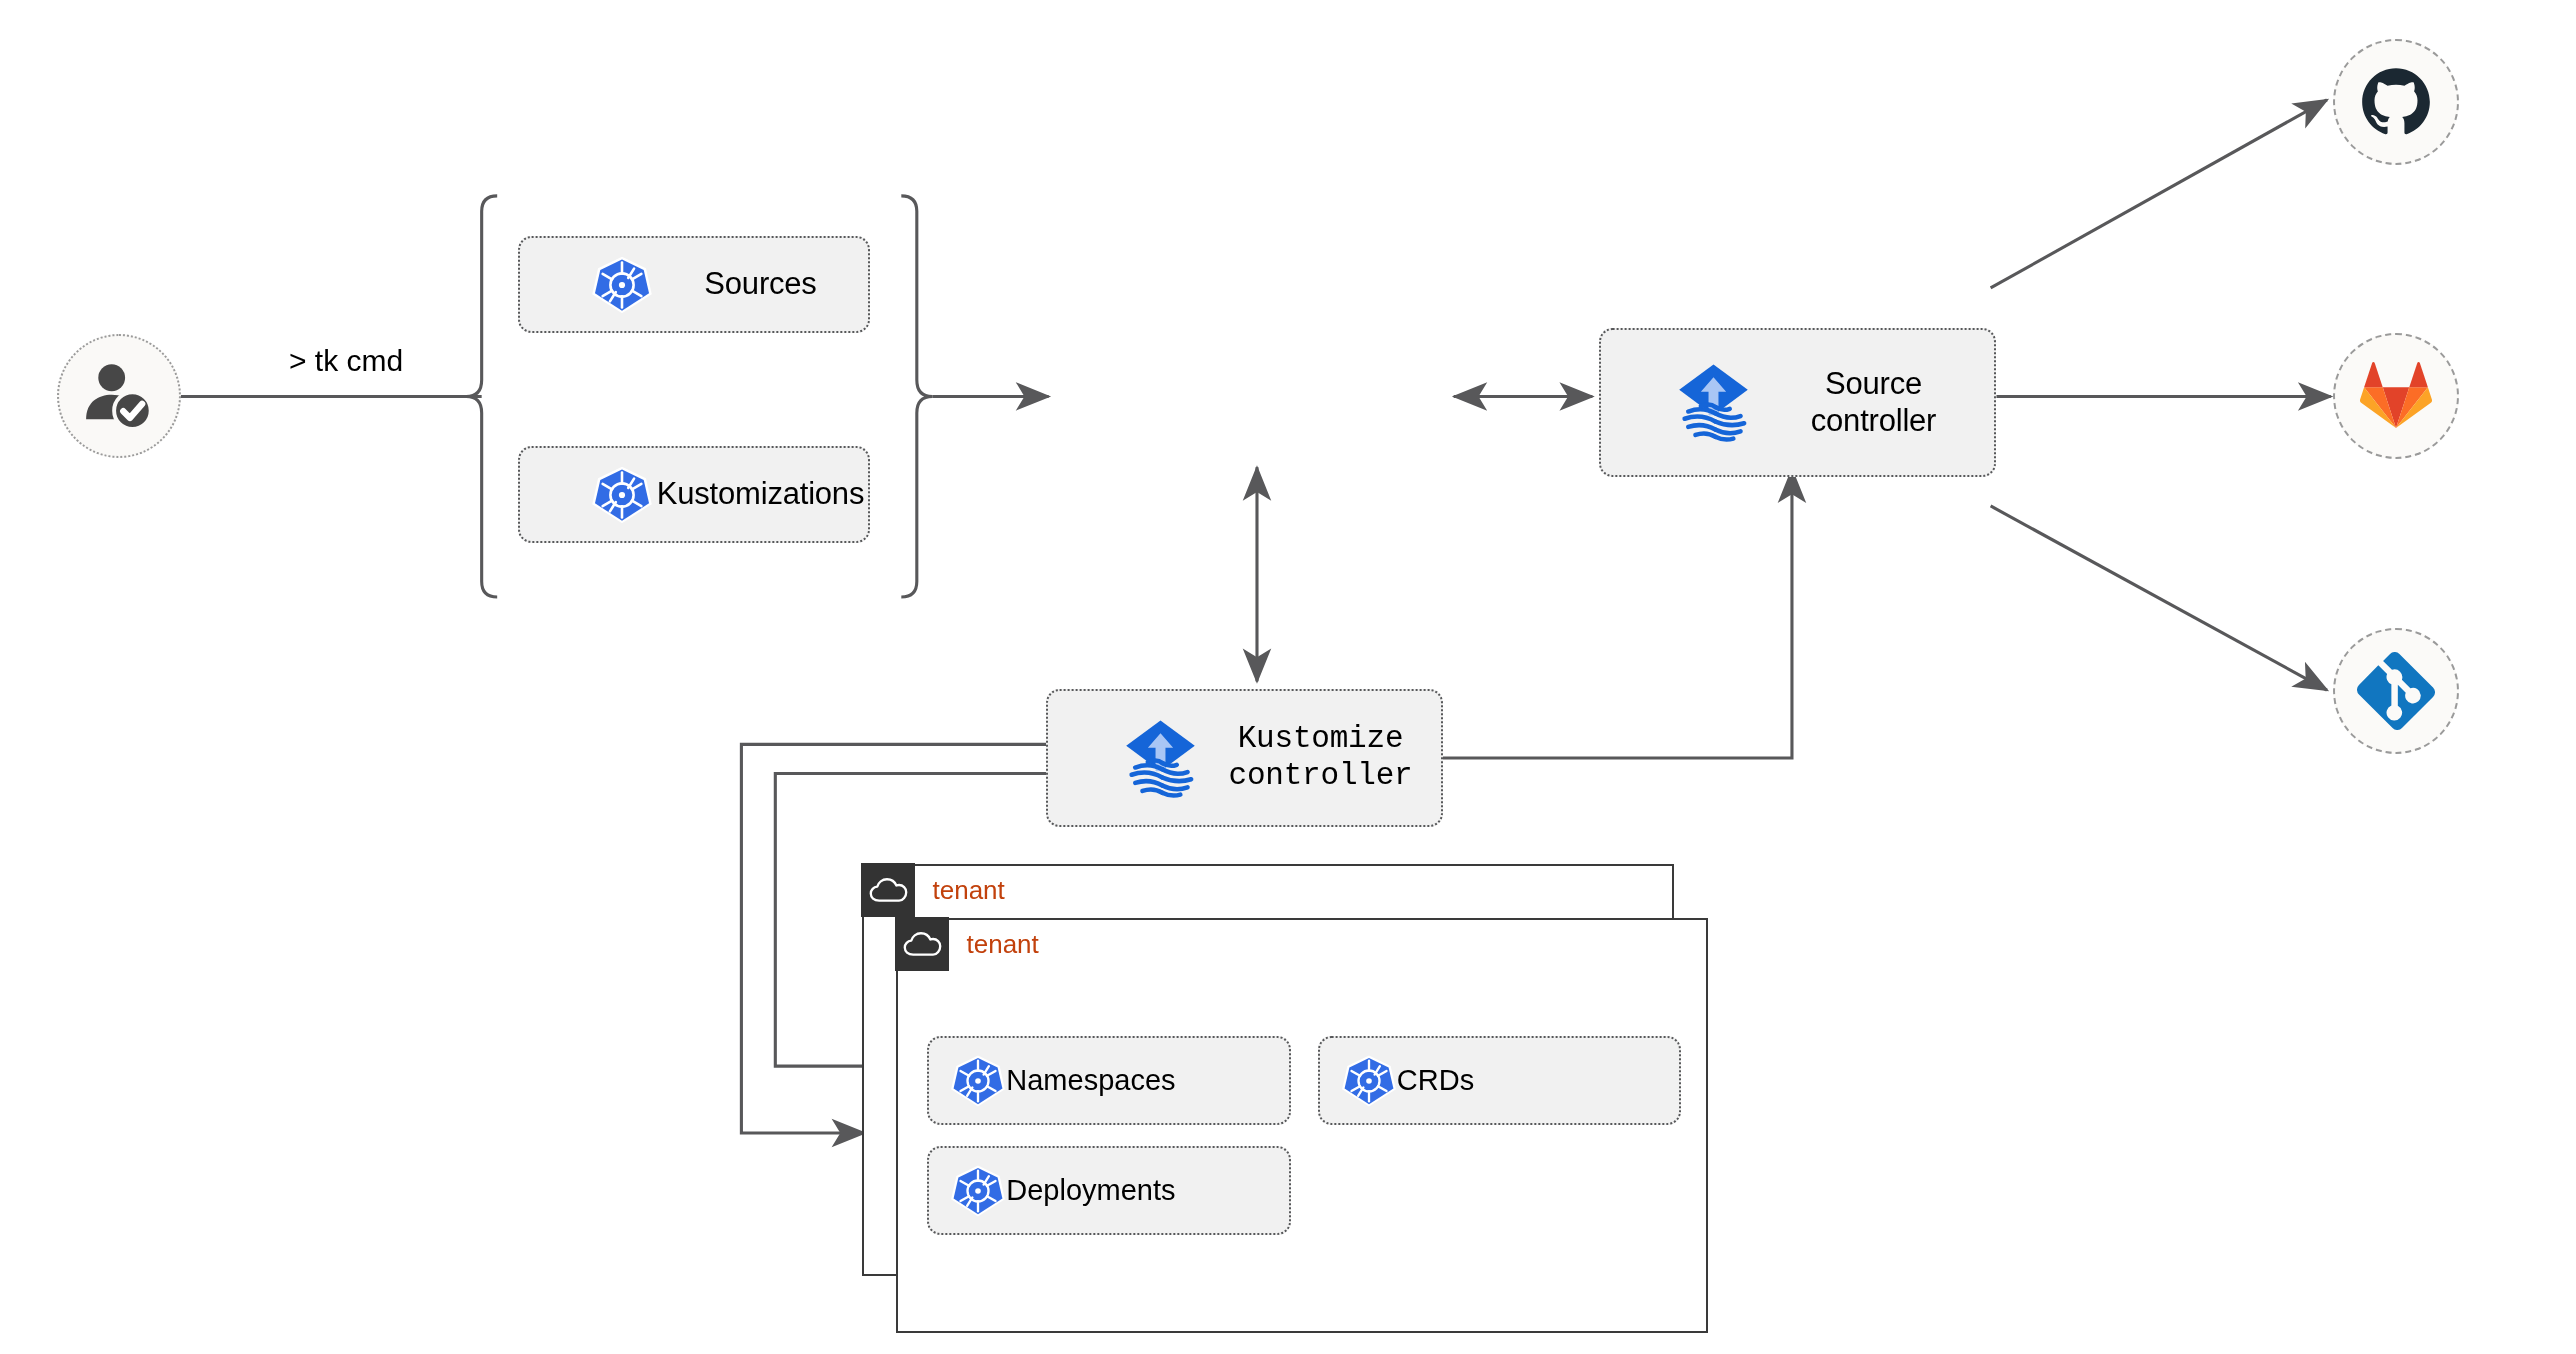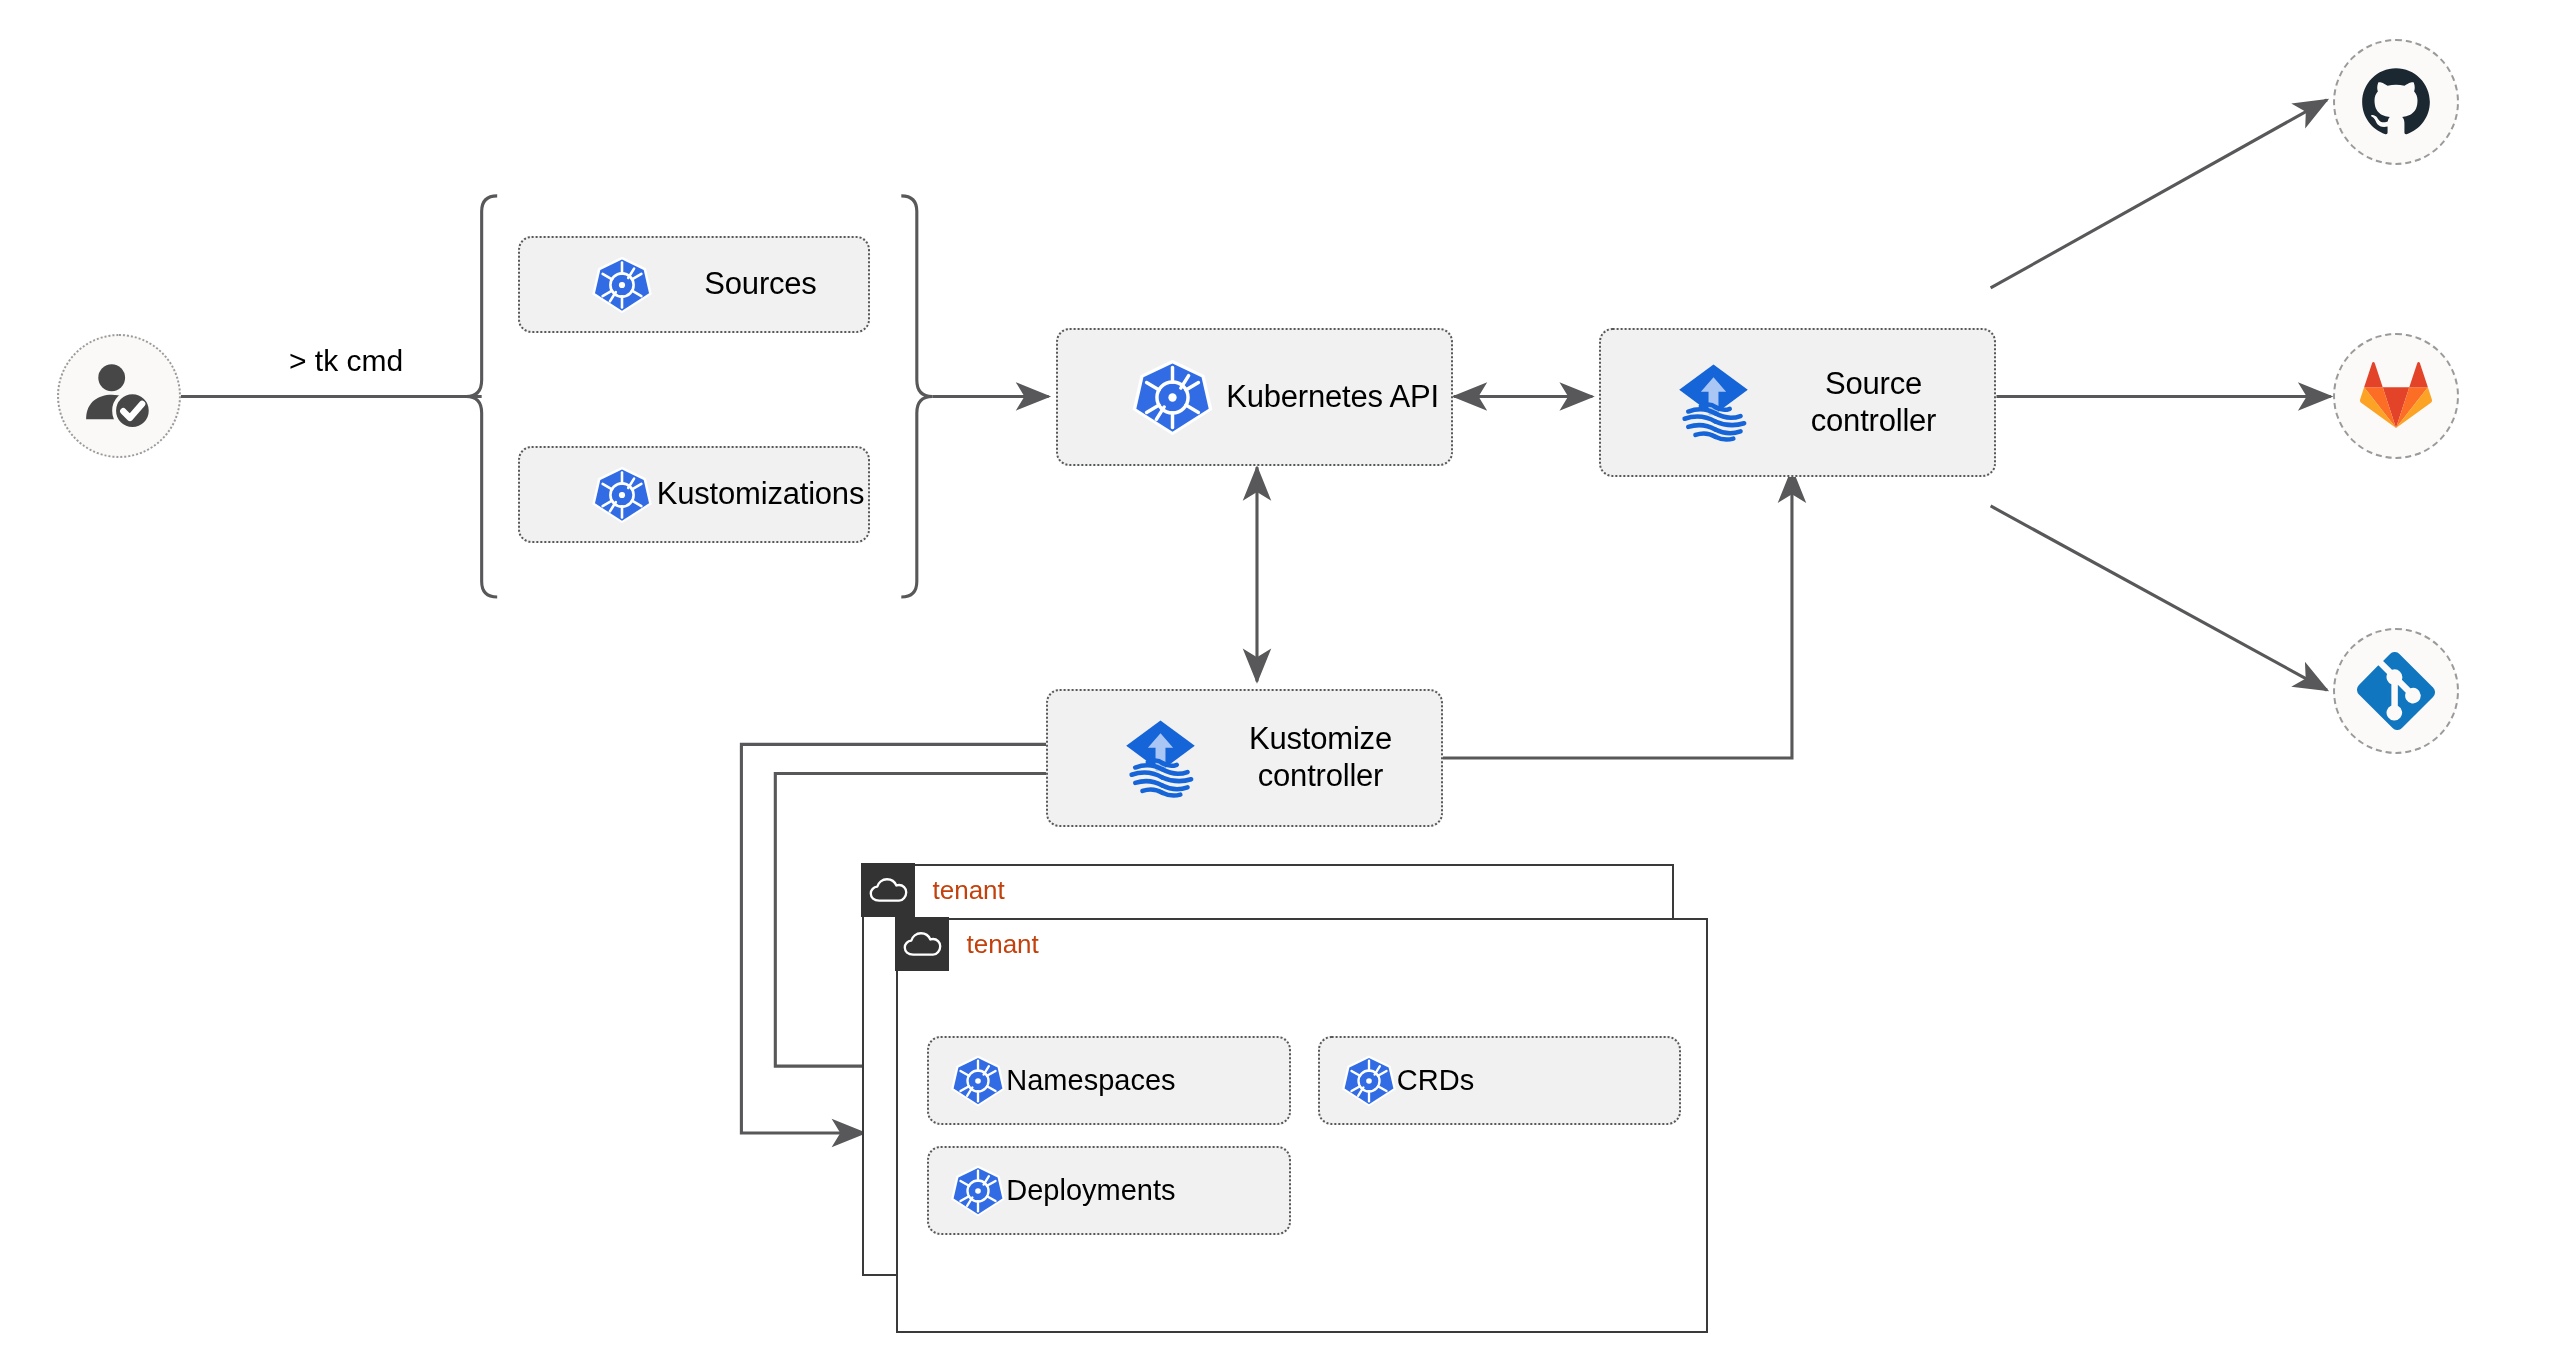--- a/index.html
+++ b/index.html
@@ -231,41 +231,20 @@
             <path d="M47.6 29.4 L58.5 23"></path>
           <path d="M22 55 L28.8 44.2"></path>
             <path d="M43.2 27.8 L50 17"></path>
         </g>
         <circle cx="36" cy="36" r="3.6" fill="#ffffff"></circle>
       </svg>
     </span>
     <span class="lbl">Kustomizations</span>
   </div>
 
-  <div class="node" style="left:1056px; top:328px; width:397px; height:138px;">
-    <span class="ico" style="margin-left:25px;">
-      <svg width="83" height="83" viewBox="0 0 72 72">
-        <path d="M36 3.2 L63.8 16.6 L70.6 46.6 L36 68.8 L1.4 46.6 L8.2 16.6 Z" fill="#ffffff"></path>
-        <path d="M36 6.4 L61.2 18.5 L67.4 45.7 L36 65.8 L4.6 45.7 L10.8 18.5 Z" fill="#326CE5"></path>
-        <g fill="none" stroke="#ffffff" stroke-width="3" stroke-linecap="round">
-          <circle cx="36" cy="36" r="13.5"></circle>
-          <path d="M36 10 L36 22.8"></path>
-            <path d="M36 49.2 L36 62"></path>
-          <path d="M13.5 23 L24.4 29.4"></path>
-            <path d="M47.6 42.6 L58.5 49"></path>
-          <path d="M13.5 49 L24.4 42.6"></path>
-            <path d="M47.6 29.4 L58.5 23"></path>
-          <path d="M22 55 L28.8 44.2"></path>
-            <path d="M43.2 27.8 L50 17"></path>
-        </g>
-        <circle cx="36" cy="36" r="3.6" fill="#ffffff"></circle>
-      </svg>
-    </span>
-    <span class="lbl">Kubernetes API</span>
-  </div>
 
   <div class="node" style="left:1599px; top:328px; width:397px; height:149px;">
     <span class="ico" style="margin-left:25px;">
       <svg width="79" height="83" viewBox="0 0 84 92">
         <path d="M42 4 L80 32 L42 60 L4 32 Z" fill="#1565D8"></path>
         <path d="M42 18 L56 34 L47.5 34 L47.5 60 L36.5 60 L36.5 34 L28 34 Z" fill="#A9C6F5"></path>
         <g stroke="#1565D8" stroke-width="5" stroke-linecap="round" fill="none">
           <path d="M14 56 Q30 50 44 58"></path>
           <path d="M44 58 Q58 66 72 61"></path>
           <path d="M10 64 Q28 58 44 67"></path>
@@ -276,21 +255,21 @@
           <path d="M44 84 Q54 89 64 86"></path>
           <path d="M28 50 Q38 46 44 51"></path>
           <path d="M44 51 Q52 56 60 53"></path>
         </g>
       </svg>
     </span>
     <span class="lbl">Source
 controller</span>
   </div>
 
-  <div class="node" style="left:1046px; top:689px; width:397px; height:138px;">
+  <div class="node" style="left:1046px; top:689px; width:397px; height:138px;font-family:Liberation Mono, monospace;">
     <span class="ico" style="margin-left:25px;">
       <svg width="79" height="83" viewBox="0 0 84 92">
         <path d="M42 4 L80 32 L42 60 L4 32 Z" fill="#1565D8"></path>
         <path d="M42 18 L56 34 L47.5 34 L47.5 60 L36.5 60 L36.5 34 L28 34 Z" fill="#A9C6F5"></path>
         <g stroke="#1565D8" stroke-width="5" stroke-linecap="round" fill="none">
           <path d="M14 56 Q30 50 44 58"></path>
           <path d="M44 58 Q58 66 72 61"></path>
           <path d="M10 64 Q28 58 44 67"></path>
           <path d="M44 67 Q60 74 76 69"></path>
           <path d="M14 73 Q30 68 44 76"></path>

